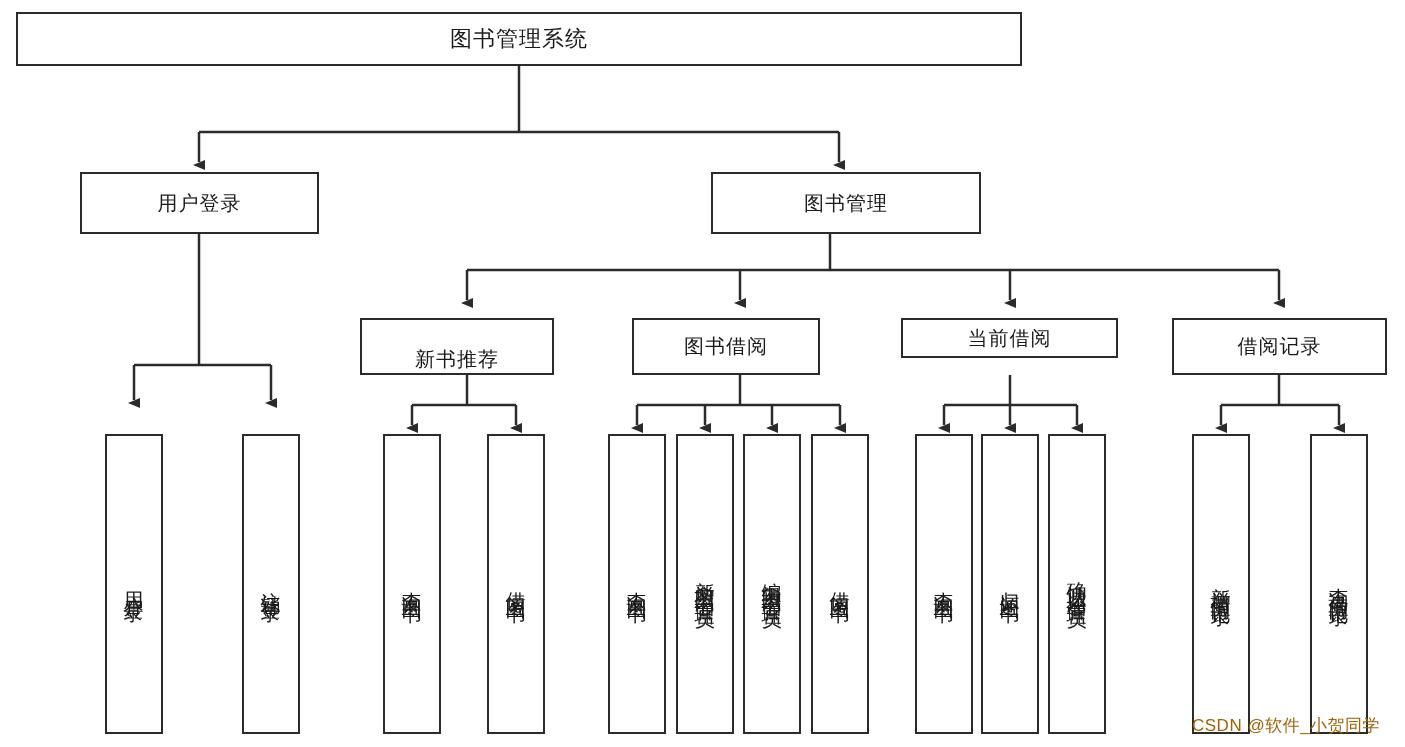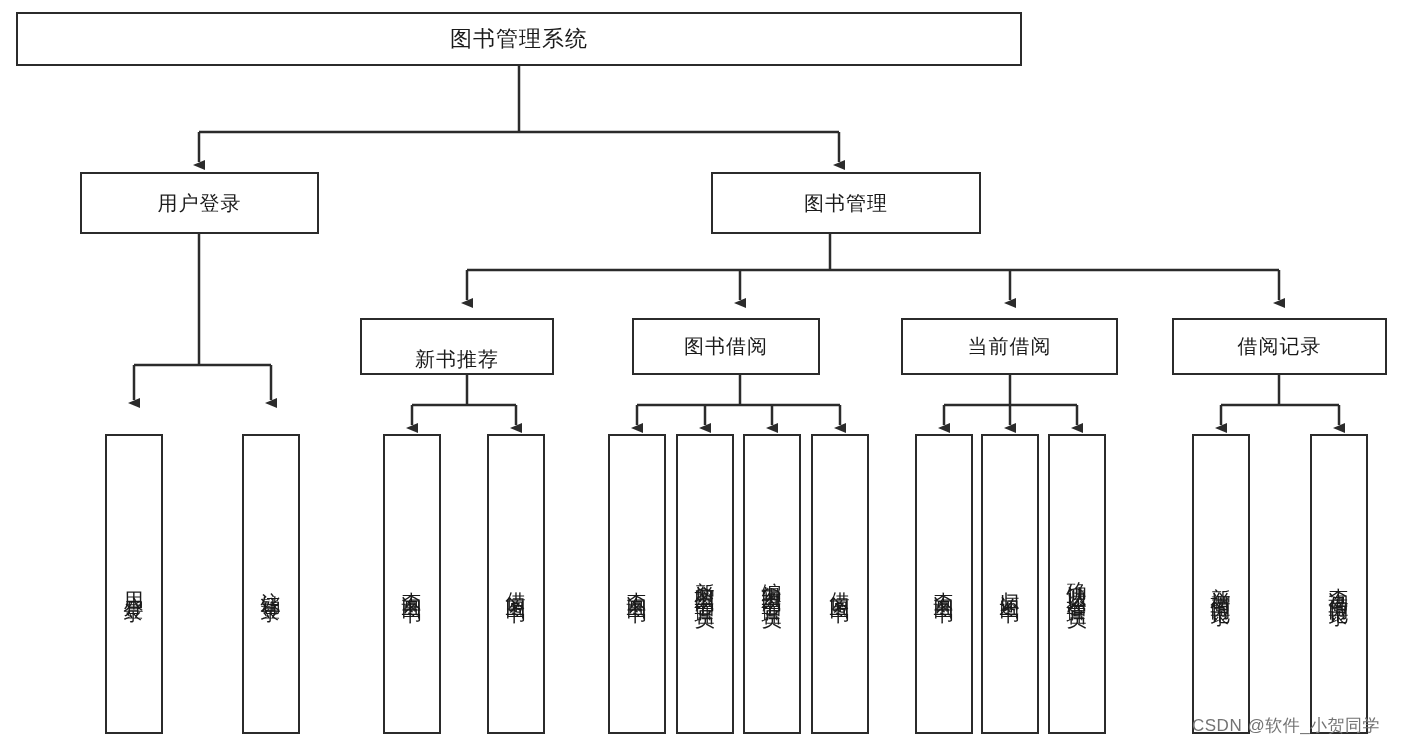--- a/index.html
+++ b/index.html
@@ -53,21 +53,21 @@
   .node.leaf .vlabel {
     writing-mode: vertical-rl;
     text-orientation: upright;
     letter-spacing: 4px;
     line-height: 1;
     white-space: nowrap;
   }
   .watermark {
     position: absolute;
     font-size: 17px;
-    color: #737373;
+    color: #a16207;
     white-space: nowrap;
     letter-spacing: 0.5px;
   }
 </style>
 </head>
 <body>
 
 <div id="canvas">
 
   <svg id="edges" viewBox="0 0 1405 747">
@@ -130,21 +130,21 @@
   <div class="node level1" style="left:711px; top:172px; width:270px; height:62px;">
     <span>图书管理</span>
   </div>
 
   <div class="node level2" style="left:360px; top:318px; width:194px; height:57px;align-items:flex-end;">
     <span>新书推荐</span>
   </div>
   <div class="node level2" style="left:632px; top:318px; width:188px; height:57px;">
     <span>图书借阅</span>
   </div>
-  <div class="node level2" style="left:901px; top:318px; width:217px; height:57px;">
+  <div class="node level2" style="left:901px; top:318px; width:217px; height:40px;">
     <span>当前借阅</span>
   </div>
   <div class="node level2" style="left:1172px; top:318px; width:215px; height:57px;">
     <span>借阅记录</span>
   </div>
 
   <div class="node leaf" style="left:105px; top:434px; width:58px; height:300px;">
     <span class="vlabel">用户登录</span>
   </div>
   <div class="node leaf" style="left:242px; top:434px; width:58px; height:300px;">

